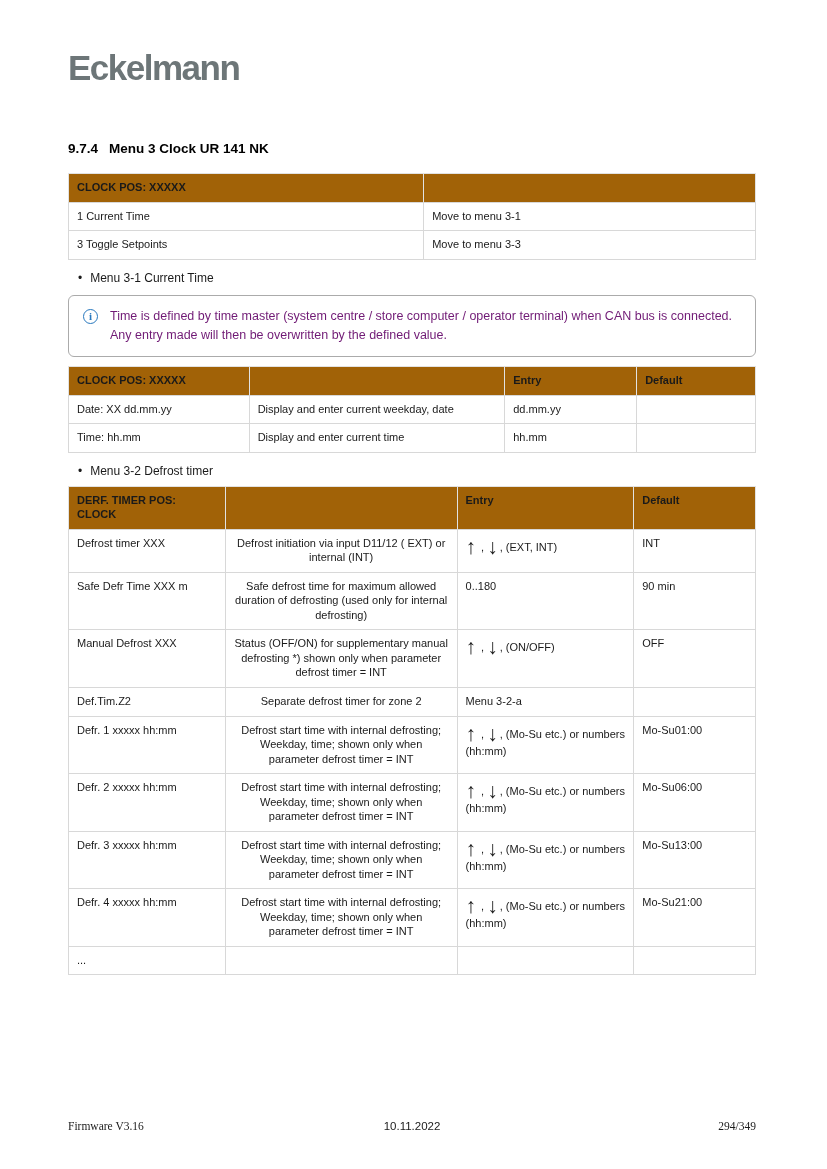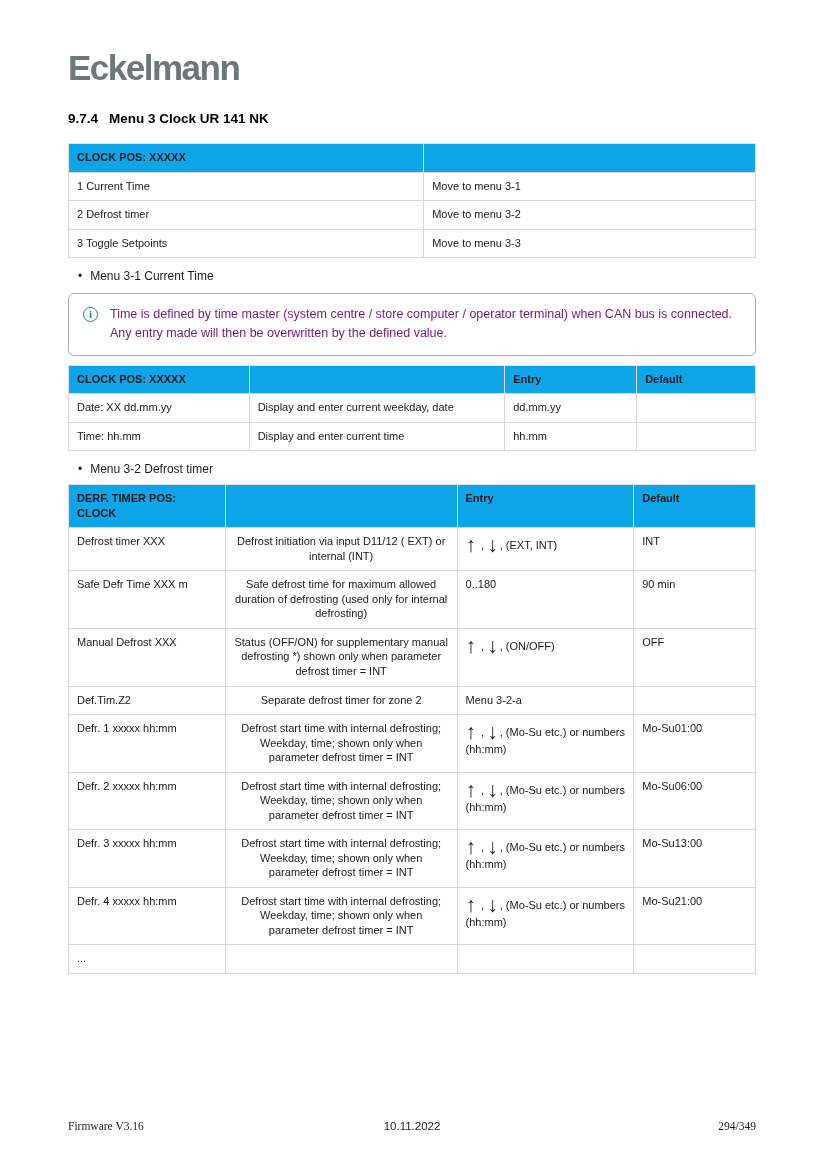--- a/index.html
+++ b/index.html
@@ -15,21 +15,21 @@
 
   .logo {
     margin-top: 40px;
     font-size: 35px;
     font-weight: bold;
     color: #6d7678;
     letter-spacing: -1.5px;
   }
 
   .heading {
-    margin-top: 23px;
+    margin-top: 53px;
     font-size: 13.5px;
     font-weight: bold;
     color: #000;
   }
   .heading .hnum { margin-right: 11px; }
 
   table.t {
     width: 100%;
     border-collapse: collapse;
     table-layout: fixed;
@@ -38,21 +38,21 @@
   }
   table.t th, table.t td {
     border: 1px solid #d8d8d8;
     padding: 6px 8px 7px 8px;
     vertical-align: top;
     text-align: left;
     line-height: 1.32;
     word-wrap: break-word;
   }
   table.t thead th {
-    background: #0ea5e9;
+    background: #a16207;
     font-weight: bold;
     border-color: #e2e2e2;
     border-bottom-color: #d8d8d8;
     height: 26px;
   }
   .t1 { margin-top: 17px; }
   .t1 th:nth-child(1), .t1 td:nth-child(1) { width: 51.7%; }
   .t1 td { height: 25px; }
 
   .t2 { margin-top: 9px; }
@@ -142,24 +142,20 @@
           <th>CLOCK POS: XXXXX</th>
           <th></th>
         </tr>
       </thead>
       <tbody>
         <tr>
           <td>1 Current Time</td>
           <td>Move to menu 3-1</td>
         </tr>
         <tr>
-          <td>2 Defrost timer</td>
-          <td>Move to menu 3-2</td>
-        </tr>
-        <tr>
           <td>3 Toggle Setpoints</td>
           <td>Move to menu 3-3</td>
         </tr>
       </tbody>
     </table>
 
   <div class="bullet">
     <span class="dot">•</span>
     <span>Menu 3-1 Current Time</span>
   </div>

